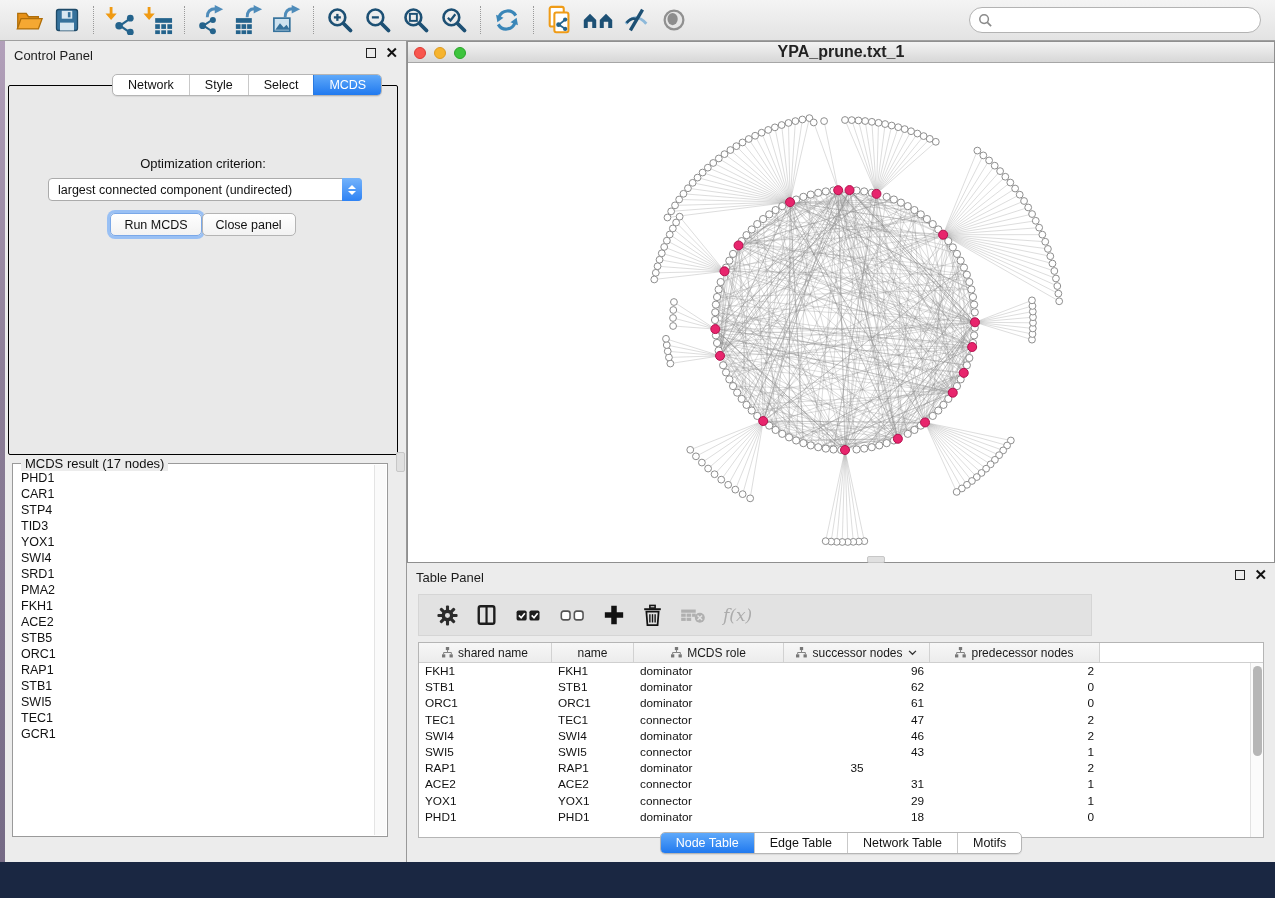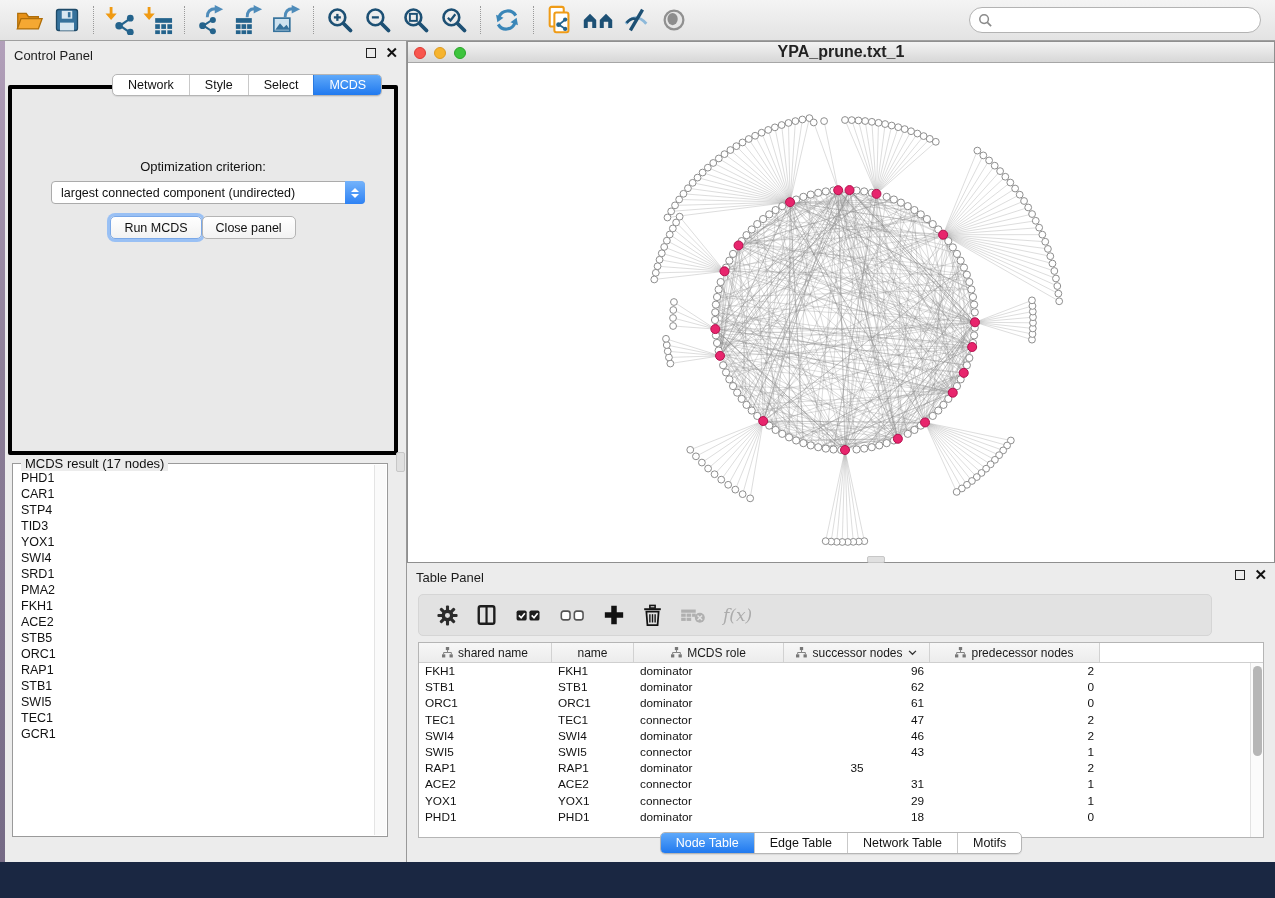--- a/index.html
+++ b/index.html
@@ -31,21 +31,21 @@
   .close-x { font-size:15px; font-weight:bold; color:#111; line-height:10px; }
 
   .seg { display:inline-flex; background:#fff; border:1px solid #b5b5b5; border-radius:5px; height:22px; overflow:hidden;
     box-shadow:0 1px 1px rgba(0,0,0,.08); }
   .seg .tab { padding:0 15px; font-size:12.5px; line-height:21px; color:#111; border-left:1px solid #c9c9c9; cursor:default; }
   .seg .tab:first-child { border-left:none; }
   .seg .tab.selected { background:linear-gradient(#5fa9fa,#2079ef); color:#fff; border-left-color:#2a7ae0; }
   .cp-tabs { position:absolute; left:75px; top:33px; z-index:3;margin-left:32px; }
 
   .cp-inner { position:absolute; left:3px; top:44px; width:390px; height:370px;
-    background:#e9e9e9; border:4px solid #000000; border-radius:2px; }
+    background:#e9e9e9; border:1px solid #000000; border-radius:2px; }
   .opt-label { position:absolute; left:0; right:0; top:70px; text-align:center; font-size:13px; color:#111; }
   .mcds-select { position:absolute; left:39px; top:92px; width:314px; height:23px; background:#fff;
     border:1px solid #ababab; border-radius:4px; display:flex; align-items:center; }
   .mcds-select .sel-text { flex:1; font-size:12.5px; padding-left:9px; color:#111; white-space:nowrap; }
   .stepper { width:20px; height:23px; margin-right:-1px; border-radius:0 4px 4px 0;
     background:linear-gradient(#74b3fb,#2e82f4); display:flex; flex-direction:column; align-items:center; justify-content:center; gap:2px; }
   .stepper i { width:0; height:0; border-left:4px solid transparent; border-right:4px solid transparent; }
   .stepper .up { border-bottom:4.5px solid #fff; }
   .stepper .dn { border-top:4.5px solid #fff; }
   .btn { height:23px; background:linear-gradient(#ffffff,#f2f2f2); border:1px solid #b4b4b4; border-radius:5px;
@@ -68,22 +68,22 @@
   .traffic { position:absolute; left:6px; top:4.5px; display:flex; gap:8px; }
   .light { width:12px; height:12px; border-radius:50%; }
   .light.red { background:#f8564e; border:1px solid #dd3b34; }
   .light.yellow { background:#f6b42f; border:1px solid #dd9b23; }
   .light.green { background:#3ec43e; border:1px solid #2aa52a; }
   .net-title { text-align:center; font-size:16px; font-weight:bold; color:#222; line-height:20px; }
   .net-canvas { position:absolute; left:0; top:21px; width:866px; height:499px; background:#fff; overflow:hidden; }
 
   
   .table-panel { position:absolute; left:407px; top:563px; width:868px; height:299px; background:#ececec; }
-  .tp-toolbar { position:absolute; left:11px; top:31px; width:794px; height:42px; background:#e2e2e2;
-    border:1px solid #d5d5d5; border-radius:5px; display:flex; align-items:center; gap:17px; padding-left:17px; }
+  .tp-toolbar { position:absolute; left:11px; top:31px; width:674px; height:42px; background:#e2e2e2;
+    border:1px solid #d5d5d5; border-radius:0; display:flex; align-items:center; gap:17px; padding-left:17px; }
   .fx-label { font-family:"DejaVu Serif", serif; font-style:italic; font-size:17px; color:#ababab; }
   .tgrid { position:absolute; left:11px; top:79px; width:846px; height:196px; background:#fff; border:1px solid #b5b5b5; }
   .thead { display:flex; height:20px; background:linear-gradient(#f7f7f7,#ececec); border-bottom:1px solid #cfcfcf; }
   .th { position:relative; border-right:1px solid #d2d2d2; font-size:12px; color:#1a1a1a;
     display:flex; align-items:center; justify-content:center; gap:5px; }
   .tbody { position:relative; }
   .trow { display:flex; height:16.2px; font-size:11.8px; color:#111; align-items:center; }
   .td { padding:0 6px; white-space:nowrap; overflow:hidden; }
   .td.num { text-align:right; }
   .vscroll { position:absolute; right:0; top:20px; bottom:0; width:13px; background:#fbfbfb; border-left:1px solid #e2e2e2; }

